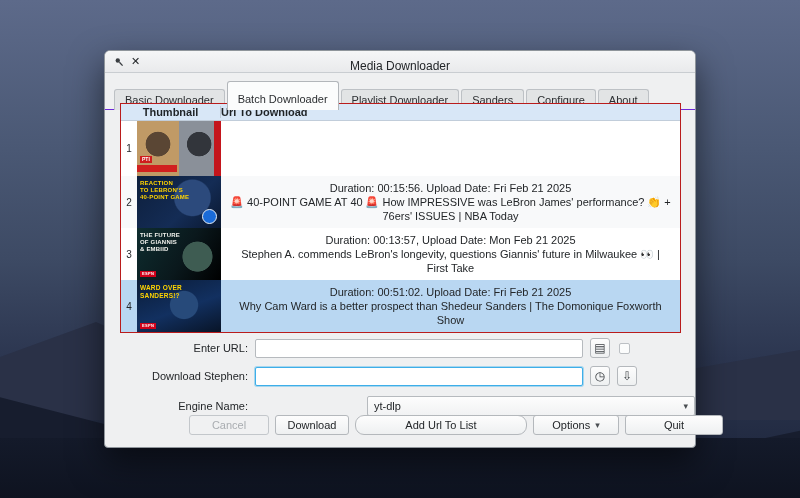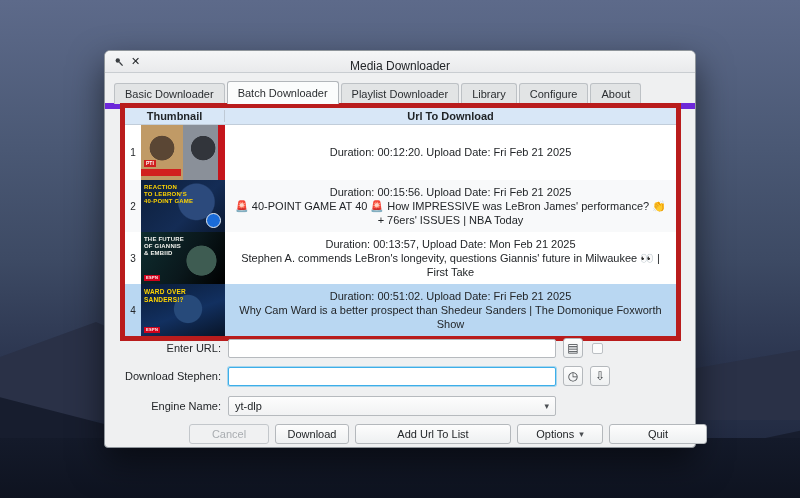--- a/index.html
+++ b/index.html
@@ -19,31 +19,31 @@
     background:#eff0f1; border:1px solid #8f959b; border-radius:6px 6px 4px 4px;
     box-shadow:0 14px 34px rgba(0,0,0,.55); }
 
   .titlebar { height:22px; position:relative; display:flex; align-items:center;
     background:linear-gradient(#f5f6f7,#e9eaec); border-bottom:1px solid #c9cdd1; border-radius:5px 5px 0 0; }
   .titlebar-title { position:absolute; left:0; right:0; text-align:center; font-size:12px; color:#232629;margin-top:8px; }
   .tb-icons { display:flex; align-items:center; gap:7px; padding-left:9px; z-index:1; }
   .tb-close { font-size:11px; color:#232629; line-height:1; cursor:default; }
 
   
-  .tabbar { display:flex; align-items:flex-end; padding:7px 0 0 9px; border-bottom:6px solid #6d28d9; background:#eff0f1; }
+  .tabbar { display:flex; align-items:flex-end; padding:7px 0 0 9px; border-bottom:1px solid #6d28d9; background:#eff0f1; }
   .tab { font-size:11px; color:#2b2e31; padding:4px 10px 4px; background:#e2e4e5;
     border:1px solid #bdc1c5; border-bottom:none; border-radius:3px 3px 0 0; margin-right:2px; position:relative; top:1px; }
-  .tab.active { background:#fbfcfc; padding-top:5px; padding-bottom:5px; border-color:#b2b6ba; z-index:2; }
-
-  
-  .table { position:absolute; left:15px; top:52px; width:561px; border:5px solid #b91c1c; background:#fff; }
+  .tab.active { background:#fbfcfc; padding-top:11px; padding-bottom:5px; border-color:#b2b6ba; z-index:2; }
+
+  
+  .table { position:absolute; left:15px; top:52px; width:561px; border:1px solid #b91c1c; background:#fff; }
   .thead { display:flex; align-items:center; height:17px; background:#d8e7f7;
     font-size:11px; font-weight:bold; color:#1f2326; border-bottom:1px solid #c1cdda; }
   .th-thumb { width:100px; text-align:center; border-right:1px solid #bfcad6; }
-  .th-url { flex:1; text-align:center; }
+  .th-url { flex:1; text-align:left; }
 
   .trow { display:flex; align-items:stretch; height:52px; background:#fff; }
   .trow.r1 { height:55px; }
   .trow.alt { background:#f8f9fa; }
   .trow.selected { background:#b9d7f2; }
   .num { width:16px; display:flex; align-items:center; justify-content:center; font-size:10px; color:#232629; }
   .thumb-cell { width:84px; position:relative; overflow:hidden; flex:none; }
   .text-cell { flex:1; display:flex; flex-direction:column; justify-content:center; align-items:center;
     text-align:center; font-size:11px; line-height:1.3; color:#232629; padding:2px 8px; }
 
@@ -72,41 +72,41 @@
   .espn-chip { position:absolute; left:3px; bottom:3px; background:#d0021b; color:#fff;
     font-size:4px; font-weight:bold; padding:1px 2px; line-height:1; letter-spacing:.3px; }
 
   .th4 { width:100%; height:100%; background:
       radial-gradient(circle at 56% 48%, #274a7a 0 25%, transparent 27%),
       linear-gradient(160deg,#0a1c38,#123060 55%,#081427); }
   .th4 .thumb-text { font-size:6.5px; }
 
   
   .form-row { position:absolute; left:0; width:100%; display:flex; align-items:center; }
-  .fr-url { top:287px; } .fr-opts { top:315px; } .fr-engine { top:345px; }
-  .f-label { width:123px; text-align:right; font-size:11px; color:#232629; padding-right:7px; flex:none; }
+  .fr-url { top:287px; } .fr-opts { top:315px; } .fr-engine { top:345px;justify-content:space-between; }
+  .f-label { width:150px; text-align:right; font-size:11px; color:#232629; padding-right:7px; flex:none; }
   .f-input { width:328px; height:19px; border:1px solid #b6babe; border-radius:2px; background:#fff;
     font-size:11px; padding:0 4px; font-family:"Liberation Sans",sans-serif; color:#232629; outline:none; }
   .f-input.focused { border-color:#3daee9; box-shadow:0 0 0 1px rgba(61,174,233,.4); }
   .icon-btn { width:20px; height:20px; margin-left:7px; border:1px solid #b4b8bc; border-radius:3px;
     background:linear-gradient(#fdfdfd,#eef0f1); display:flex; align-items:center; justify-content:center;
     font-size:12px; color:#3a3e42; line-height:1; flex:none; }
   .mini-checkbox { width:11px; height:11px; margin-left:9px; border:1px solid #bcc0c4; border-radius:2px; background:#fbfcfc; flex:none; }
   .f-select { width:328px; height:20px; border:1px solid #b6babe; border-radius:2px;
     background:linear-gradient(#fdfdfd,#f1f2f3); font-size:11px; color:#232629;
     display:flex; align-items:center; justify-content:space-between; padding:0 6px; }
   .chev { font-size:9px; color:#4a4e52; }
 
   
-  .btn-row { position:absolute; top:373px; left:45px; display:flex; gap:6px;padding-left:39px; }
+  .btn-row { position:absolute; top:364px; left:45px; display:flex; gap:6px;padding-left:39px; }
   .btn { height:20px; border:1px solid #b4b8bc; border-radius:3px;
     background:linear-gradient(#fdfdfd,#eef0f1); font-size:11px; color:#232629;
     display:flex; align-items:center; justify-content:center; gap:5px; }
   .btn.disabled { color:#a9adb1; background:#f0f1f2; border-color:#c3c7cb; }
-  .w-cancel{width:80px;} .w-download{width:74px;} .w-add{width:156px;} .w-options{width:86px;} .w-quit{width:98px;}
+  .w-cancel{width:80px;} .w-download{width:74px;} .w-add{width:172px;border-radius:9px;} .w-options{width:86px;} .w-quit{width:98px;}
 </style>
 </head>
 <body>
 
 <div class="desktop">
   <div class="mountains-back"></div>
   <div class="mountains-front"></div>
   <div class="water"></div>
 </div>
 
@@ -122,42 +122,41 @@
           </svg>
       </span>
       <span class="tb-close">✕</span>
     </div>
   </div>
 
   <div class="tabbar">
     <div class="tab">Basic Downloader</div>
     <div class="tab active">Batch Downloader</div>
     <div class="tab">Playlist Downloader</div>
-    <div class="tab">Library</div>
+    <div class="tab">Sanders</div>
     <div class="tab">Configure</div>
     <div class="tab">About</div>
   </div>
 
   <div class="table">
     <div class="thead">
       <div class="th-thumb">Thumbnail</div>
       <div class="th-url">Url To Download</div>
     </div>
 
     <div class="trow r1">
       <div class="num">1</div>
       <div class="thumb-cell">
         <div class="th1">
           <div class="th1-strip"></div>
           <div class="th1-lower"></div>
           <div class="pti-badge">PTI</div>
         </div>
       </div>
       <div class="text-cell">
-        <div>Duration: 00:12:20. Upload Date: Fri Feb 21 2025</div>
       </div>
     </div>
 
     <div class="trow alt">
       <div class="num">2</div>
       <div class="thumb-cell">
         <div class="th2">
           <div class="thumb-text">REACTION
 TO LEBRON'S
 40-POINT GAME</div>

